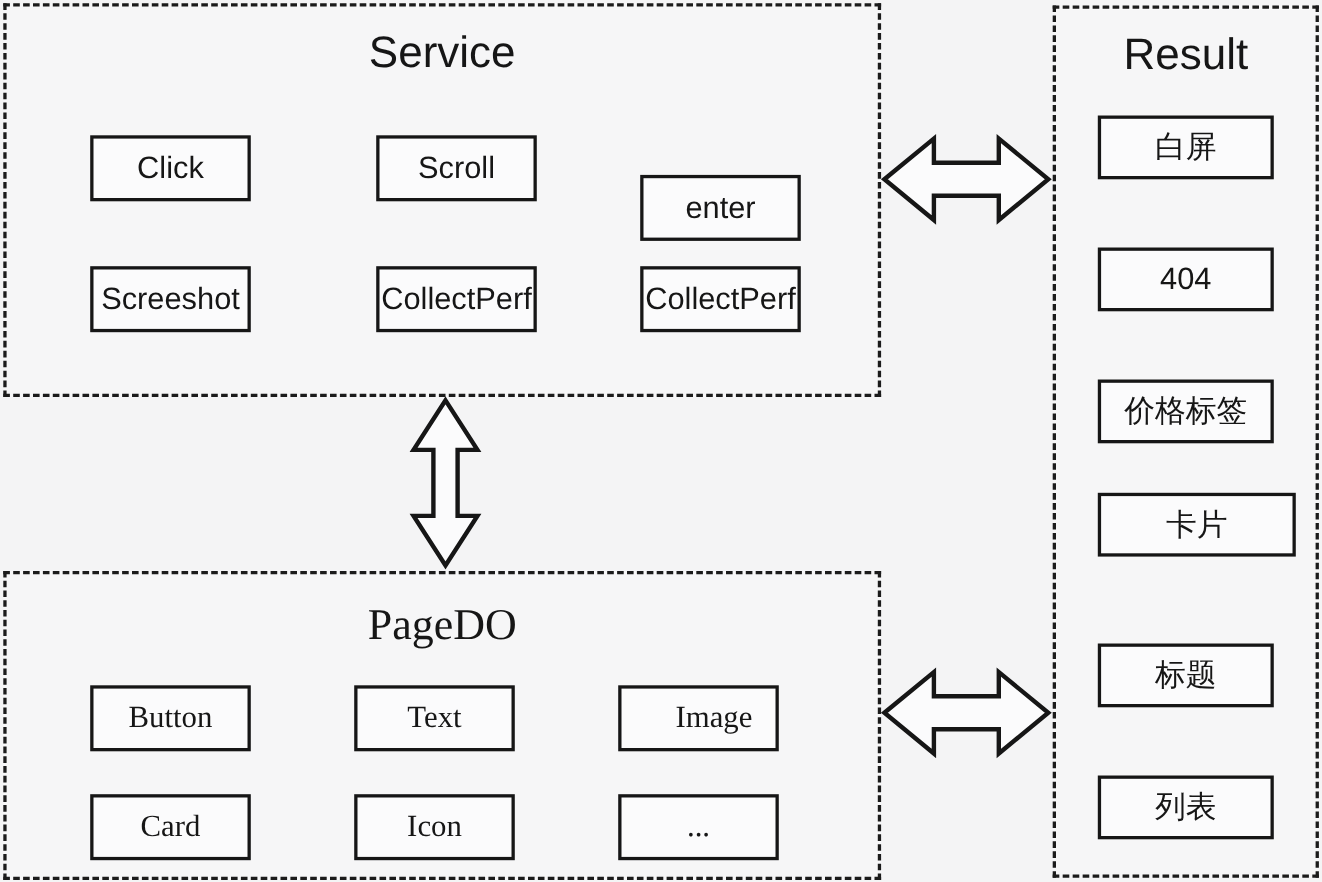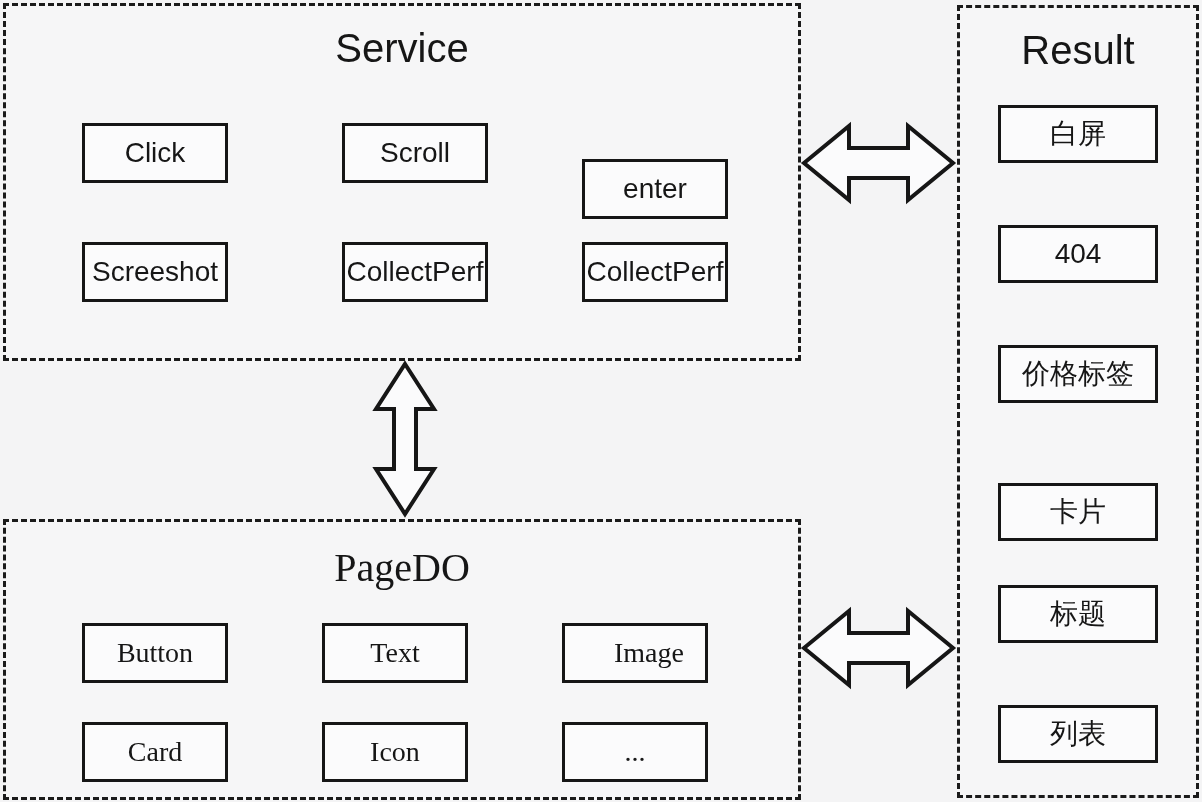--- a/index.html
+++ b/index.html
@@ -79,21 +79,21 @@
     <div class="node node-w" style="left:76px; top:200px;">Card</div>
     <div class="node node-w" style="left:316px; top:200px;">Icon</div>
     <div class="node node-w" style="left:556px; top:200px;">...</div>
   </section>
 
   <section class="dashed-box box-result">
     <h2 class="box-title">Result</h2>
     <div class="node" style="left:38px; top:97px;  width:160px; height:58px;">白屏</div>
     <div class="node" style="left:38px; top:217px; width:160px; height:58px;">404</div>
     <div class="node" style="left:38px; top:337px; width:160px; height:58px;">价格标签</div>
-    <div class="node" style="left:38px; top:475px; width:160px; height:58px;">卡片</div>
+    <div class="node" style="left:38px; top:440px; width:180px; height:58px;">卡片</div>
     <div class="node" style="left:38px; top:577px; width:160px; height:58px;">标题</div>
     <div class="node" style="left:38px; top:697px; width:160px; height:58px;">列表</div>
   </section>
 
   <svg class="arrow" style="left:800px; top:117px;" width="157" height="92" viewBox="0 0 157 92" aria-hidden="true">
     <polygon points="4,46 49,9 49,31 108,31 108,9 153,46 108,83 108,61 49,61 49,83"></polygon>
   </svg>
 
   <svg class="arrow" style="left:372px; top:360px;" width="66" height="158" viewBox="0 0 66 158" aria-hidden="true">
     <polygon points="33,4 62,49 44,49 44,109 62,109 33,154 4,109 22,109 22,49 4,49"></polygon>

